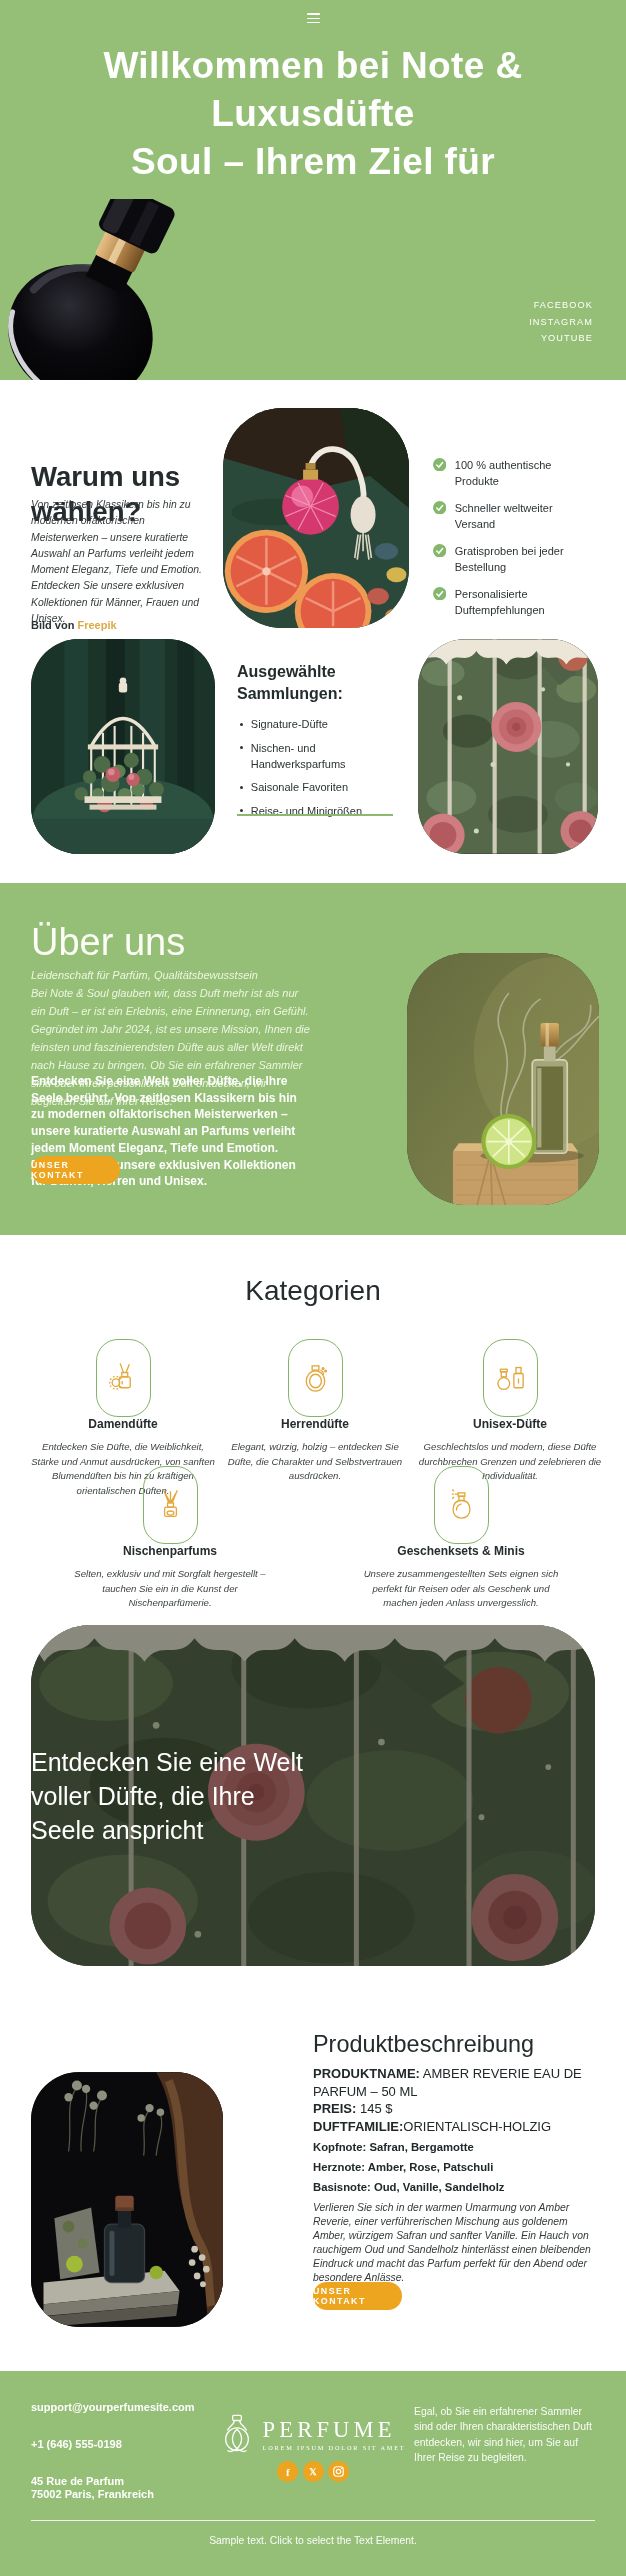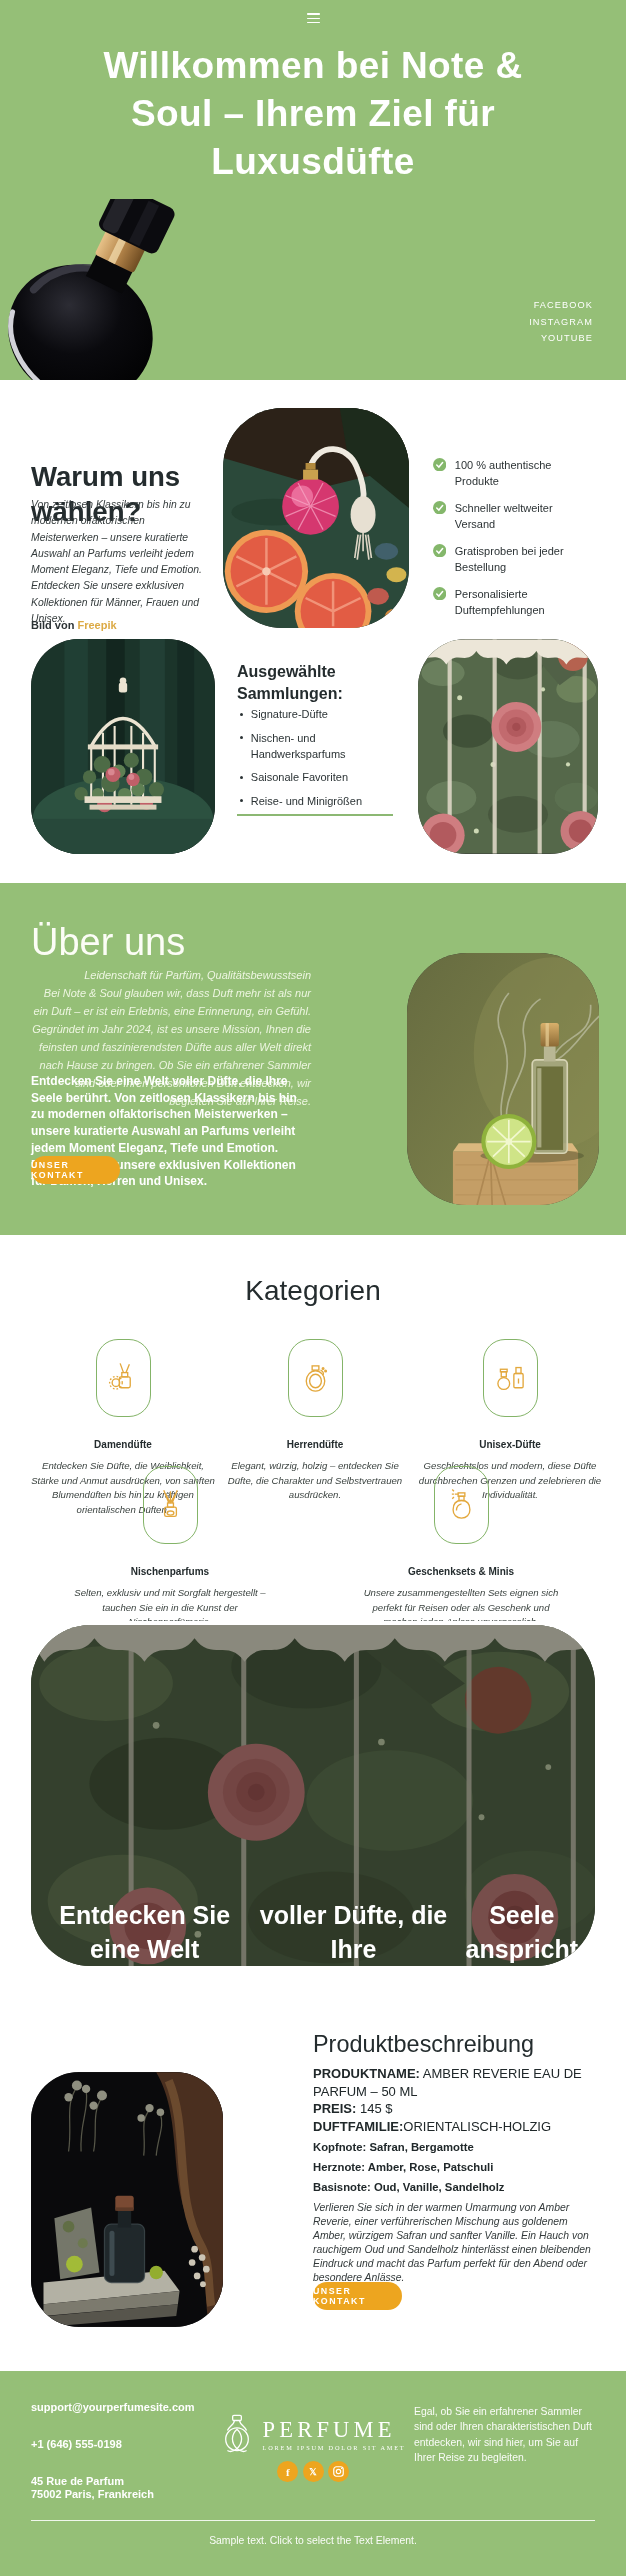--- a/index.html
+++ b/index.html
@@ -29,51 +29,51 @@
   .why-credit{position:absolute;left:31px;top:239px;font-size:11px;color:#2b3234;font-weight:700;}
   .why-credit a{color:var(--gold);text-decoration:none;cursor:pointer;}
   .img-frame{position:absolute;overflow:hidden;background:#333;}
   .img-a{left:223px;top:27.6px;width:186px;height:220px;border-radius:60px;}
   .checklist{position:absolute;left:433px;top:77px;width:167px;display:flex;flex-direction:column;gap:11px;}
   .check-row{display:flex;gap:8.4px;font-size:11px;line-height:16px;color:#2c3335;width:154px;}
   .check-ic{flex:none;margin-top:0.8px;}
   .img-b{left:31px;top:259px;width:184px;height:215px;border-radius:48px;}
   .img-c{left:418px;top:259px;width:180px;height:215px;border-radius:48px;}
   .coll-title{position:absolute;left:237px;top:281px;width:146px;font-size:16px;line-height:22px;font-weight:700;color:var(--dark);}
-  .coll-list{position:absolute;left:240px;top:326px;width:154px;}
+  .coll-list{position:absolute;left:240px;top:336px;width:154px;}
   .coll-item{display:flex;gap:7.5px;font-size:11px;line-height:16px;color:#2b3335;margin-bottom:7.5px;}
   .coll-item .dot{flex:none;width:3.3px;height:3.3px;border-radius:50%;background:#2b3335;margin-top:6.7px;}
   .coll-hr{position:absolute;left:237px;top:434px;width:156px;height:1.7px;background:#8cb873;}
 
   
   .about{height:352px;background:var(--green);}
   .about-title{position:absolute;left:31px;top:38px;font-size:38px;font-weight:400;color:#fcfdf6;}
-  .about-lead{position:absolute;left:31px;top:83px;width:280px;font-style:italic;font-size:11px;line-height:18px;color:rgba(253,255,243,.85);text-align:right;}
+  .about-lead{position:absolute;left:31px;top:83px;width:280px;font-style:italic;font-size:11px;line-height:18px;color:rgba(253,255,243,.85);}
   .about-bold{position:absolute;left:31px;top:190px;width:266px;font-size:12px;line-height:16.7px;font-weight:700;color:#fff;}
   .btn{display:flex;align-items:center;justify-content:center;width:89px;height:28px;border-radius:15px;background:var(--orange);color:#fff;font-size:8.8px;font-weight:700;letter-spacing:1.5px;cursor:pointer;font-family:"Liberation Sans",sans-serif;}
   .about-btn{position:absolute;left:31px;top:273px;}
   .img-d{left:407px;top:70px;width:192px;height:252px;border-radius:60px;}
 
   
   .categories{height:386px;background:#fff;}
   .cat-title{position:absolute;left:0;right:0;top:40px;text-align:center;font-size:28px;font-weight:400;color:var(--dark);}
   .cat-item{position:absolute;text-align:center;}
   .cat-1{left:27px;top:104px;width:192px;}
   .cat-2{left:219px;top:104px;width:192px;}
   .cat-3{left:415px;top:104px;width:190px;}
   .cat-4{left:65px;top:231px;width:210px;}
   .cat-5{left:356px;top:231px;width:210px;}
   .cat-box{width:55px;height:78px;border:1.3px solid #84b468;border-radius:22px;margin:0 auto;display:flex;align-items:center;justify-content:center;}
-  .cat-name{margin-top:22px;font-weight:700;font-size:10px;color:var(--dark);}
+  .cat-name{font-weight:700;font-size:12px;color:var(--dark);}
   .cat-desc{margin-top:9.2px;font-style:italic;font-size:9.6px;line-height:14.6px;color:#3a423f;}
 
   
   .banner{height:345px;background:#fff;}
   .banner-img{left:31px;top:4.2px;width:564px;height:341px;border-radius:60px;}
-  .banner-text{position:absolute;inset:0;display:flex;justify-content:center;align-items:flex-end;color:#fff;font-weight:700;font-size:25px;line-height:34px;text-align:center;z-index:2;}
+  .banner-text{position:absolute;inset:0;display:flex;flex-direction:column;justify-content:center;align-items:flex-start;color:#fff;font-weight:400;font-size:25px;line-height:34px;text-align:center;z-index:2;}
 
   
   .product{height:405px;background:#fff;}
   .img-f{left:31px;top:106px;width:192px;height:255px;border-radius:48px;}
   .prod-title{position:absolute;left:313px;top:65px;font-size:23.4px;font-weight:400;color:var(--dark);}
   .prod-meta{position:absolute;left:313px;top:99px;width:282px;font-size:13px;line-height:17.5px;color:#20282a;}
   .prod-meta b{font-weight:700;}
   .prod-notes{position:absolute;left:313px;top:173px;width:282px;font-size:11.3px;line-height:16px;color:#20282a;font-weight:700;}
   .prod-notes div{margin-bottom:4.2px;}
   .prod-para{position:absolute;left:313px;top:235px;width:284px;font-style:italic;font-size:10.4px;line-height:14px;color:#333a3b;}
@@ -100,22 +100,22 @@
 <div class="page">
 
   <section class="hero">
     <div class="menu-btn">
         <span></span>
         <span></span>
         <span></span>
       </div>
     <h1 class="hero-title">
       <span style="display:block">Willkommen bei Note &amp;</span>
+      <span style="display:block">Luxusdüfte</span>
       <span style="display:block">Soul – Ihrem Ziel für</span>
-      <span style="display:block">Luxusdüfte</span>
     </h1>
     <div class="hero-bottle">
       <svg width="259" height="184" viewBox="0 0 310 220">
         <defs>
           <radialGradient id="hb" cx="35%" cy="35%" r="80%">
             <stop offset="0" stop-color="#2c2c34"></stop>
               <stop offset=".45" stop-color="#0a0a0e"></stop>
               <stop offset="1" stop-color="#000"></stop>
           </radialGradient>
           <linearGradient id="hgold" x1="0" x2="1" y1="0" y2="0">

